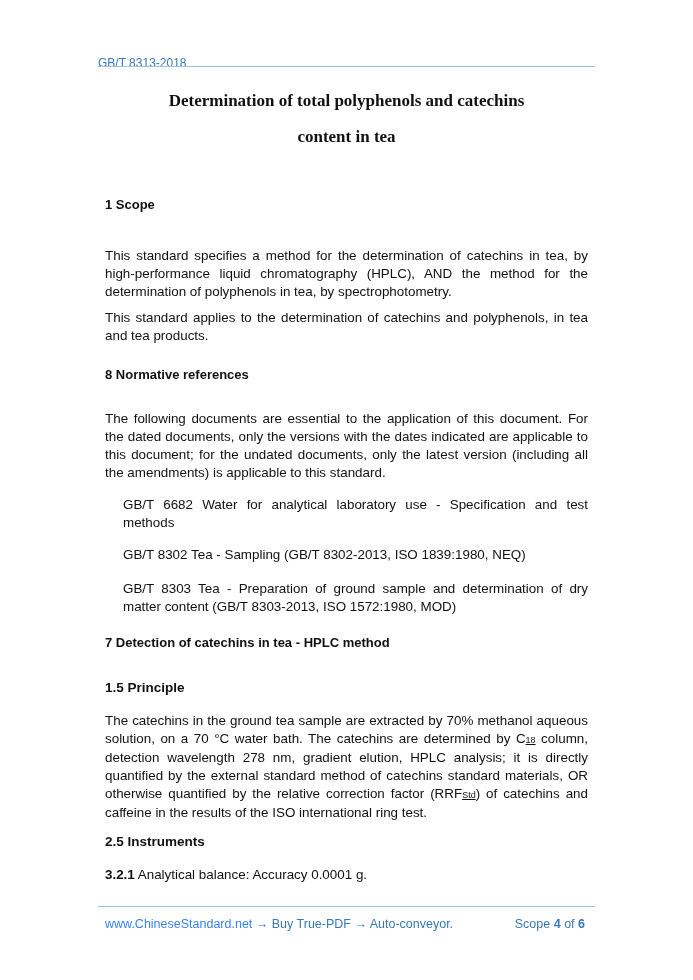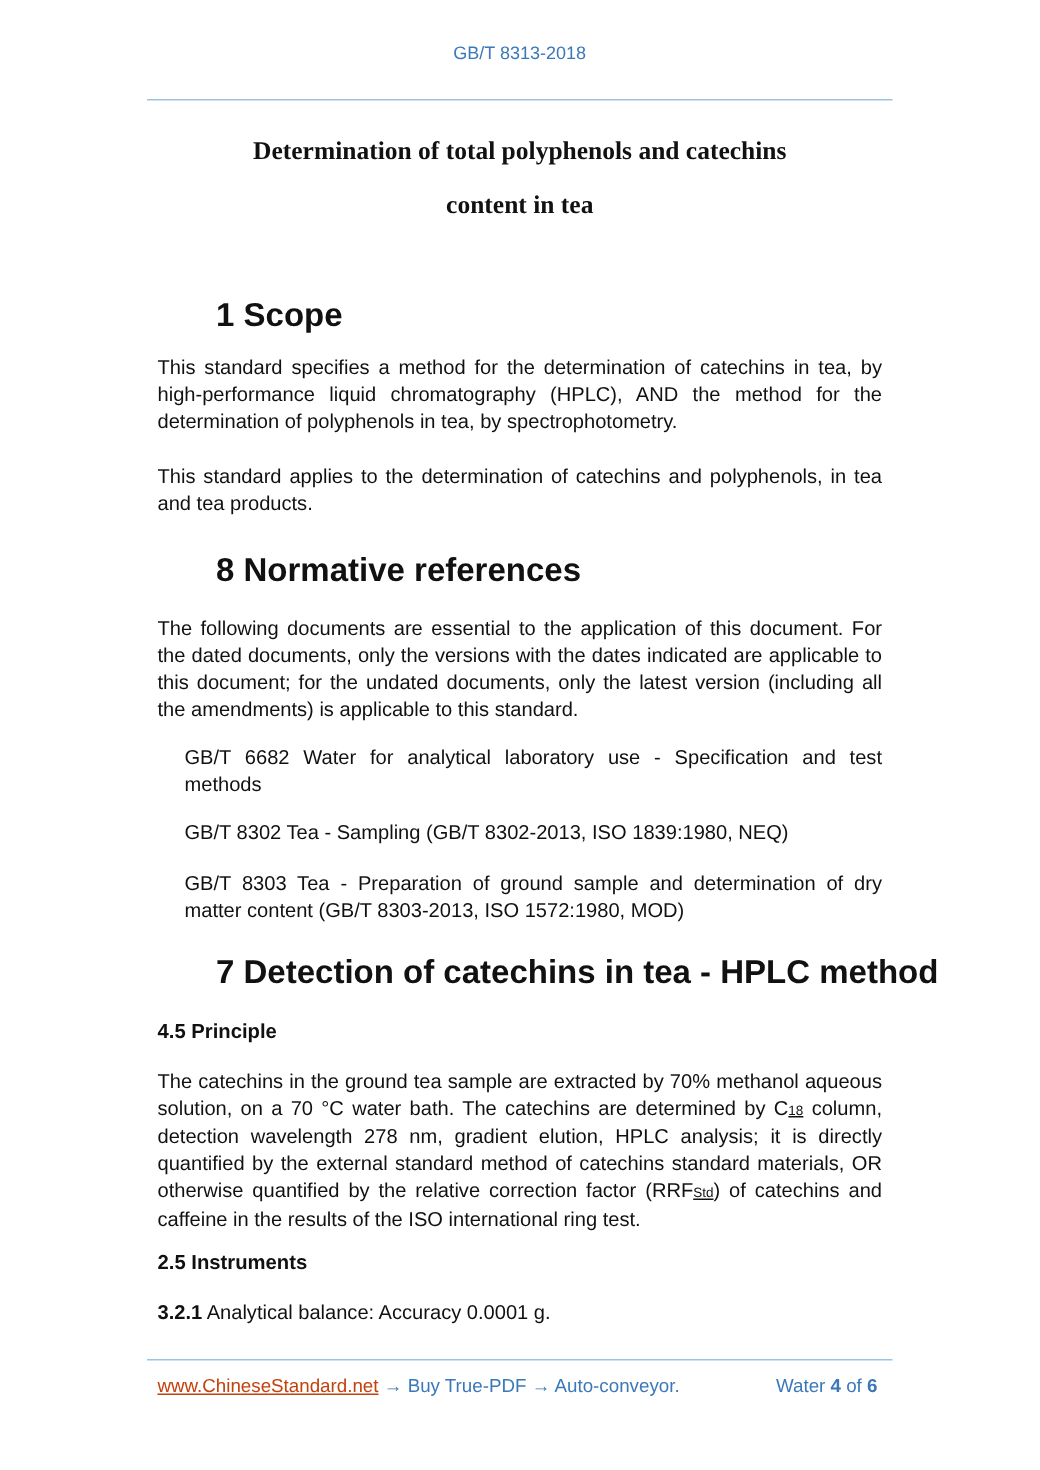--- a/index.html
+++ b/index.html
@@ -1,54 +1,54 @@
 <!DOCTYPE html>
 <html><head>
   <meta charset="utf-8">
   <style>
     html, body { margin: 0; padding: 0; background: #ffffff; }
     body { width: 693px; height: 980px; position: relative; overflow: hidden;
       font-family: "Liberation Sans", sans-serif; color: #111111; }
-    .header { position: absolute; top: 28px; left: 98px; width: 497px; text-align: center;
+    .header { position: absolute; top: 56px; left: 98px; width: 497px; text-align: left;
       font-size: 12px; color: #3a78b8; }
     .hline { position: absolute; left: 98px; width: 497px; height: 1px; background: #9ec3e0; }
     .title { position: absolute; left: 98px; width: 497px; text-align: center; font-weight: bold; font-size: 17px; font-family: Liberation Serif, serif; }
-    .h1 { position: absolute; left: 105px; font-weight: bold; font-size: 22px; margin-left: 39px; }
+    .h1 { position: absolute; left: 105px; font-weight: bold; font-size: 13px; }
     .h2 { position: absolute; left: 105px; font-weight: bold; font-size: 13.5px; }
     .para { position: absolute; left: 105px; width: 483px; font-size: 13.4px; line-height: 18px; text-align: justify; }
     .ref { position: absolute; left: 123px; width: 465px; font-size: 13.4px; line-height: 18px; text-align: justify; }
     .footer { position: absolute; top: 917px; left: 105px; width: 480px; font-size: 12.5px; color: #3a78b8; }
-    .footer a { color: #c2410c; text-decoration: underline; }
+    .footer a { color: #3b82f6; }
     .page { position: absolute; right: 0; top: 0; }
     .page b { font-weight: bold; }
     sub { font-size: 9px; vertical-align: baseline; text-decoration: underline; }
   </style>
 </head>
 <body>
 
 <div class="header">GB/T 8313-2018</div>
 <div class="hline" style="top:66px"></div>
 
 <div class="title" style="top:91px">Determination of total polyphenols and catechins</div>
 <div class="title" style="top:127px">content in tea</div>
 
 <div class="h1" style="top:197px">1 Scope</div>
-<div class="para" style="top:236px">This standard specifies a method for the determination of catechins in tea, by high-performance liquid chromatography (HPLC), AND the method for the determination of polyphenols in tea, by spectrophotometry.</div>
+<div class="para" style="top:247px">This standard specifies a method for the determination of catechins in tea, by high-performance liquid chromatography (HPLC), AND the method for the determination of polyphenols in tea, by spectrophotometry.</div>
 <div class="para" style="top:309px">This standard applies to the determination of catechins and polyphenols, in tea and tea products.</div>
 
 <div class="h1" style="top:367px">8 Normative references</div>
 <div class="para" style="top:410px">The following documents are essential to the application of this document. For the dated documents, only the versions with the dates indicated are applicable to this document; for the undated documents, only the latest version (including all the amendments) is applicable to this standard.</div>
 <div class="ref" style="top:496px">GB/T 6682 Water for analytical laboratory use - Specification and test methods</div>
 <div class="ref" style="top:546px">GB/T 8302 Tea - Sampling (GB/T 8302-2013, ISO 1839:1980, NEQ)</div>
 <div class="ref" style="top:580px">GB/T 8303 Tea - Preparation of ground sample and determination of dry matter content (GB/T 8303-2013, ISO 1572:1980, MOD)</div>
 
 <div class="h1" style="top:635px">7 Detection of catechins in tea - HPLC method</div>
-<div class="h2" style="top:680px">4.5 Principle</div>
+<div class="h2" style="top:680px">1.5 Principle</div>
 <div class="para" style="top:712px"><span>The catechins in the ground tea sample are extracted by 70% methanol aqueous solution, on a 70 °C water bath. The catechins are determined by C</span><sub>18</sub><span> column, detection wavelength 278 nm, gradient elution, HPLC analysis; it is directly quantified by the external standard method of catechins standard materials, OR otherwise quantified by the relative correction factor (RRF</span><sub>Std</sub><span>) of catechins and caffeine in the results of the ISO international ring test.</span></div>
 
 <div class="h2" style="top:834px">2.5 Instruments</div>
 <div class="para" style="top:866px"><b>3.2.1</b><span> Analytical balance: Accuracy 0.0001 g.</span></div>
 
 <div class="hline" style="top:906px"></div>
 <div class="footer">
   <a>www.ChineseStandard.net</a><span> → Buy True-PDF → Auto-conveyor.</span>
-  <span class="page"><span>Water</span> <b>4</b> <span>of</span> <b>6</b></span>
+  <span class="page"><span>Scope</span> <b>4</b> <span>of</span> <b>6</b></span>
 </div>
 
 </body></html>

